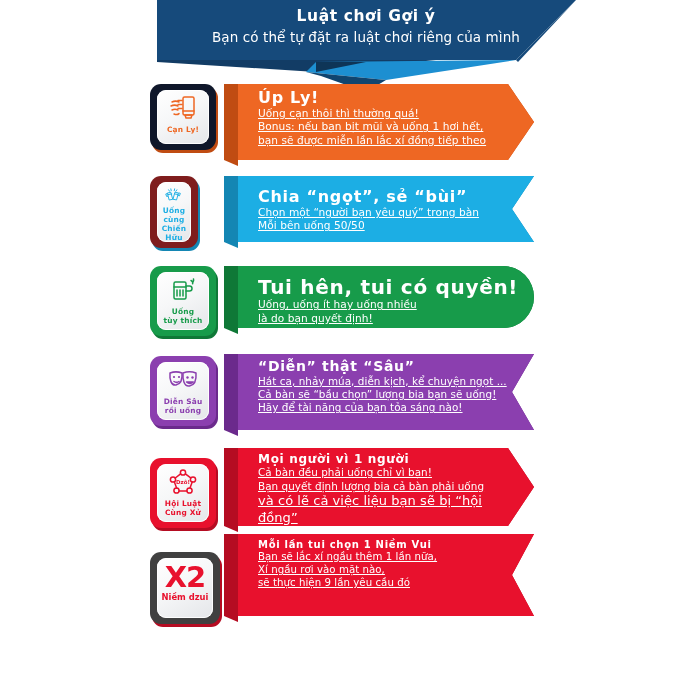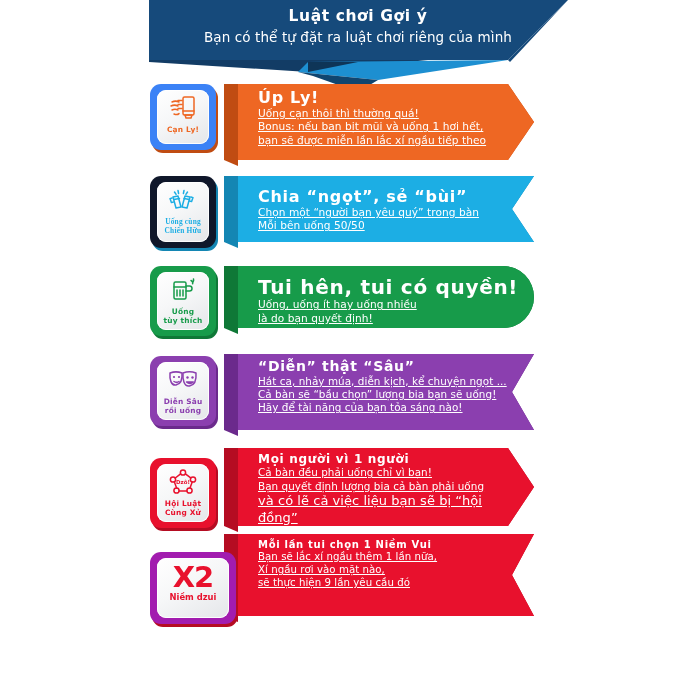--- a/index.html
+++ b/index.html
@@ -6,21 +6,21 @@
   body{
     width:700px;height:700px;
     background:#ffffff;
     font-family:"DejaVu Sans","Liberation Sans",sans-serif;
     overflow:hidden;
     position:relative;
   }
   #stage{position:relative;width:700px;height:700px;overflow:hidden;background:#fff;}
 
   
-  .header-wrap{position:absolute;left:8px;top:0;width:647px;height:95px;}
+  .header-wrap{position:absolute;left:16px;top:0;width:647px;height:95px;}
   .header-svg{position:absolute;left:0;top:0;}
   .header-text{
     position:absolute;left:140px;top:6px;width:420px;
     text-align:center;color:#ffffff;pointer-events:none;
   }
   .header-title{
     font-size:15.5px;font-weight:bold;letter-spacing:.6px;
     line-height:20px;margin:0;
   }
   .header-sub{
@@ -86,23 +86,23 @@
       <div class="row" style="top: 0px;">
   <svg class="banner-svg" style="top:84px" width="700" height="82" viewBox="0 0 700 82">
     <path d="M224,0 L508,0 L534,38 L508,76 L224,76 Z" fill="#C04C12"></path>
     <path d="M238,0 L508,0 L534,38 L508,76 L238,76 Z" fill="#EE6723"></path>
     <polygon points="224,76 238,76 238,82" fill="#C04C12"></polygon>
   </svg>
         <div class="banner-text" style="left:258px;top:89px;width:262px;">
       <div class="b-title" style="font-size:16px">Úp Ly!</div>
           <div class="b-line" style="font-size:10.6px">Uống cạn thôi thì thường quá!</div>
           <div class="b-line" style="font-size:10.6px">Bonus: nếu bạn bịt mũi và uống 1 hơi hết,</div>
-          <div class="b-line" style="font-size:10.6px">bạn sẽ được miễn lần lắc xí ngầu tiếp theo</div>
-        </div>
-        <div class="badge" style="left:150px;top:84px;width:66px;height:66px;background:#3b82f6;
+          <div class="b-line" style="font-size:10.6px">bạn sẽ được miễn lần lắc xí đồng tiếp theo</div>
+        </div>
+        <div class="badge" style="left:150px;top:84px;width:66px;height:66px;background:#0f172a;
               box-shadow:2px 3px 0 #C04C12;">
        <div class="badge-inner">
             <svg class="badge-glyph" width="34" height="30" viewBox="0 0 34 30" fill="none" stroke="#EE6723" stroke-width="1.5" stroke-linecap="round" stroke-linejoin="round">
               <rect x="17" y="3" width="11" height="18" rx="1.5"></rect>
                 <path d="M17 17h11"></path>
                 <path d="M19 21h7l-1 3h-5z"></path>
                 <path d="M6 8c2-1 5-1 7 0M5 12c2-1 5-1 7 0M6 16c2-1 4-1 6 0"></path>
                 <path d="M12 6.5h4M12 10.5h4M12 14.5h4"></path>
                 <path d="M8 20c2 .8 4 .6 5-.4"></path>
             </svg>
@@ -116,22 +116,22 @@
   <svg class="banner-svg" style="top:176px" width="700" height="72" viewBox="0 0 700 72">
     <path d="M224,0 L534,0 L512,33 L534,66 L224,66 Z" fill="#1486B3"></path>
     <path d="M238,0 L534,0 L512,33 L534,66 L238,66 Z" fill="#1CAEE4"></path>
     <polygon points="224,66 238,66 238,72" fill="#1486B3"></polygon>
   </svg>
         <div class="banner-text" style="left:258px;top:188px;width:262px;">
       <div class="b-title" style="font-size:16px">Chia “ngọt”, sẻ “bùi”</div>
           <div class="b-line" style="font-size:10.6px">Chọn một “người bạn yêu quý” trong bàn</div>
           <div class="b-line" style="font-size:10.6px">Mỗi bên uống 50/50</div>
         </div>
-        <div class="badge" style="left:150px;top:176px;width:66px;height:72px;background:#0f172a;
-              box-shadow:2px 3px 0 #1486B3;font-family:Liberation Serif, serif;">
+        <div class="badge" style="left:150px;top:176px;width:48px;height:72px;background:#7f1d1d;
+              box-shadow:2px 3px 0 #1486B3;">
        <div class="badge-inner">
             <svg class="badge-glyph" width="34" height="30" viewBox="0 0 34 30" fill="none" stroke="#1CAEE4" stroke-width="1.5" stroke-linecap="round" stroke-linejoin="round">
               <path d="M7 11l5-1 3 11-5 1z"></path>
                 <path d="M19 10l5 1-3 11-5-1z"></path>
                 <path d="M6 12l-2 .6 1.4 4 2-.6"></path>
                 <path d="M25 11l2 .6-1.4 4-2-.6"></path>
                 <path d="M12 4.5l.6 3M18 4.5l-.6 3M8.5 6l1.6 2.4M21.5 6l-1.6 2.4"></path>
                 <path d="M8 13.5l5.5-1M18 12.5l5.5 1"></path>
             </svg>
        <div class="badge-label" style="color:#1CAEE4">
@@ -237,21 +237,21 @@
     <path d="M224,0 L534,0 L512,41 L534,82 L224,82 Z" fill="#B50C22"></path>
     <path d="M238,0 L534,0 L512,41 L534,82 L238,82 Z" fill="#E8112D"></path>
     <polygon points="224,82 238,82 238,88" fill="#B50C22"></polygon>
   </svg>
         <div class="banner-text" style="left:258px;top:539px;width:262px;">
       <div class="b-title" style="font-size:10px">Mỗi lần tui chọn 1 Niềm Vui</div>
           <div class="b-line" style="font-size:10.2px">Bạn sẽ lắc xí ngầu thêm 1 lần nữa,</div>
           <div class="b-line" style="font-size:10.2px">Xí ngầu rơi vào mặt nào,</div>
           <div class="b-line" style="font-size:10.2px">sẽ thực hiện 9 lần yêu cầu đó</div>
         </div>
-        <div class="badge" style="left:150px;top:552px;width:86px;height:72px;background:#a21caf;
+        <div class="badge" style="left:150px;top:552px;width:70px;height:72px;background:#404040;
               box-shadow:2px 3px 0 #B50C22;">
        <div class="badge-inner">
             <div class="badge-x2" style="color:#E8112D">X2</div>
        <div class="badge-x2-sub" style="color:#E8112D">Niềm dzui</div>
           </div>
      </div>
       </div>
     </div>
 
 </div>

